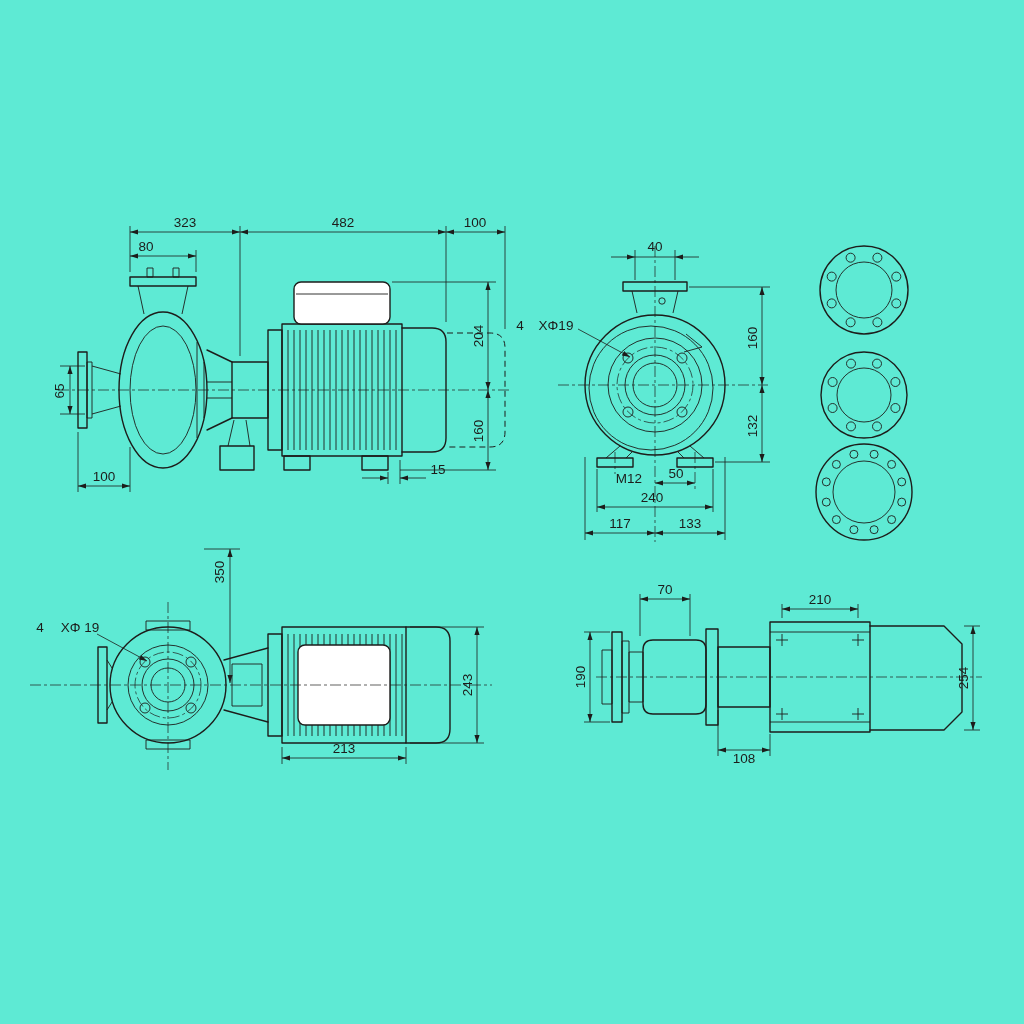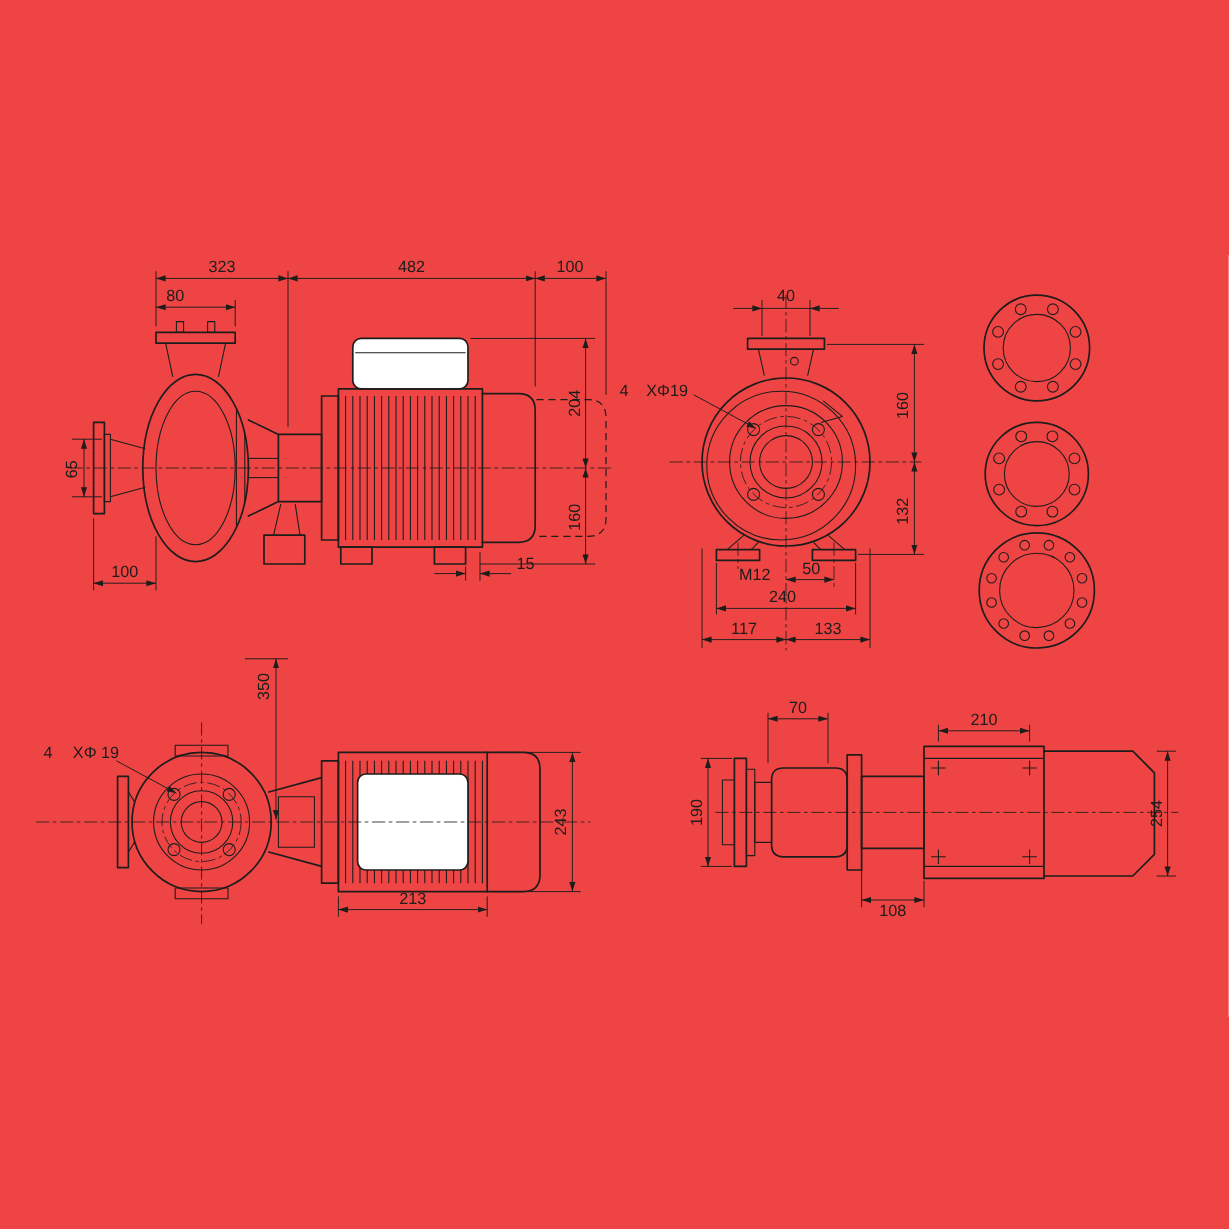--- a/index.html
+++ b/index.html
@@ -1,16 +1,16 @@
 <!DOCTYPE html>
 <html><head>
 <meta charset="utf-8">
 <style>
   html,body{margin:0;padding:0;background:#fff}
-  .sheet{width:1024px;height:1024px;background:#ef4444;overflow:hidden}
+  .sheet{width:1024px;height:1024px;background:#5eead4;overflow:hidden}
   svg{display:block}
   .ol{fill:none;stroke:#1d1d1b;stroke-width:1.4;stroke-linejoin:round;stroke-linecap:round}
   .ol2{fill:none;stroke:#1d1d1b;stroke-width:0.9;stroke-linejoin:round}
   .dim{fill:none;stroke:#1d1d1b;stroke-width:0.8}
   .cl{fill:none;stroke:#1d1d1b;stroke-width:0.7;stroke-dasharray:11 3 3 3}
   .dash{fill:none;stroke:#1d1d1b;stroke-width:1;stroke-dasharray:6 4}
   .wf{fill:#fff;stroke:#1d1d1b;stroke-width:1.4}
   text{font-family:"Liberation Sans","DejaVu Sans",sans-serif;font-size:13.5px;fill:#1d1d1b}
   .dimtext{text-anchor:middle}
 </style>

